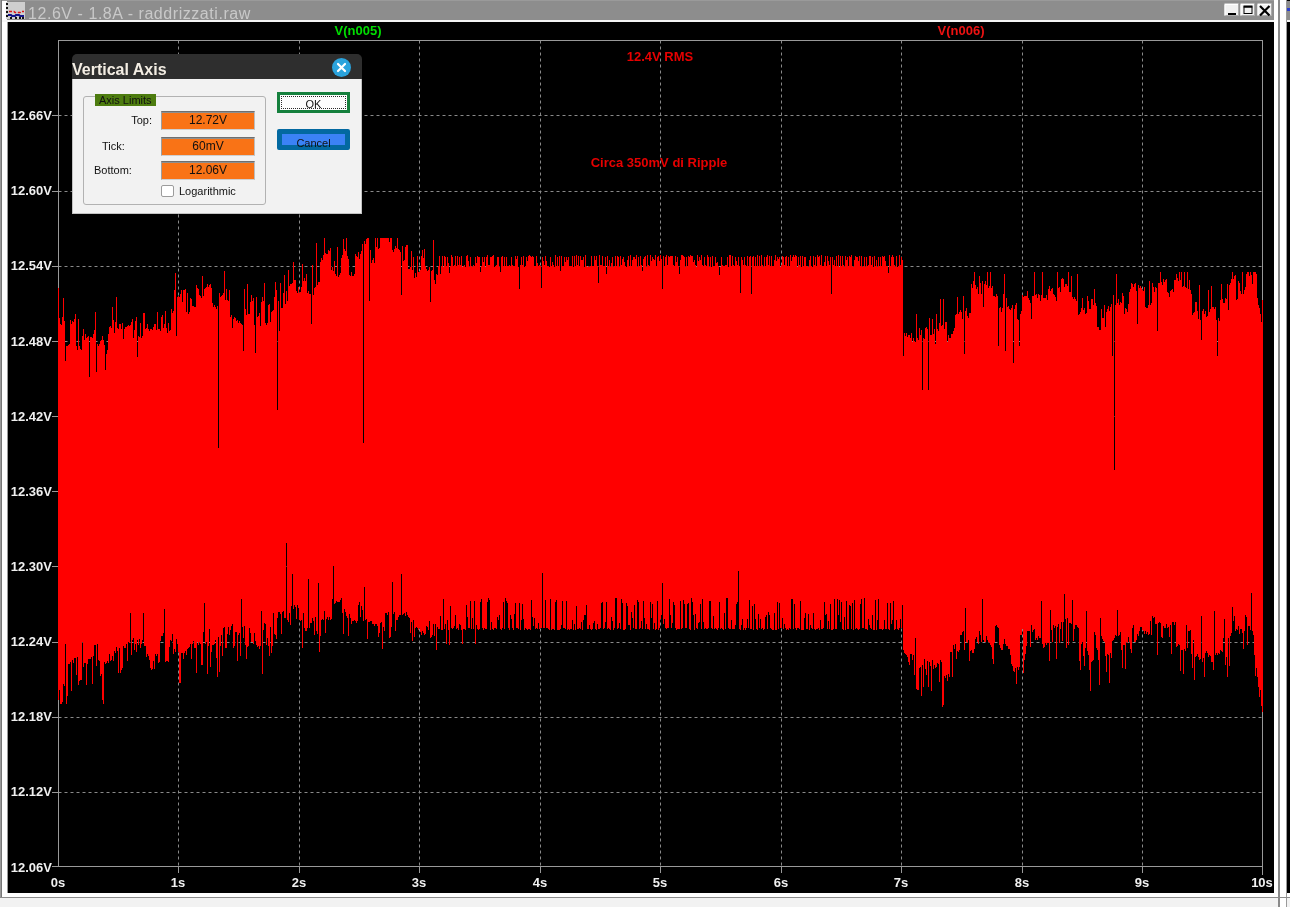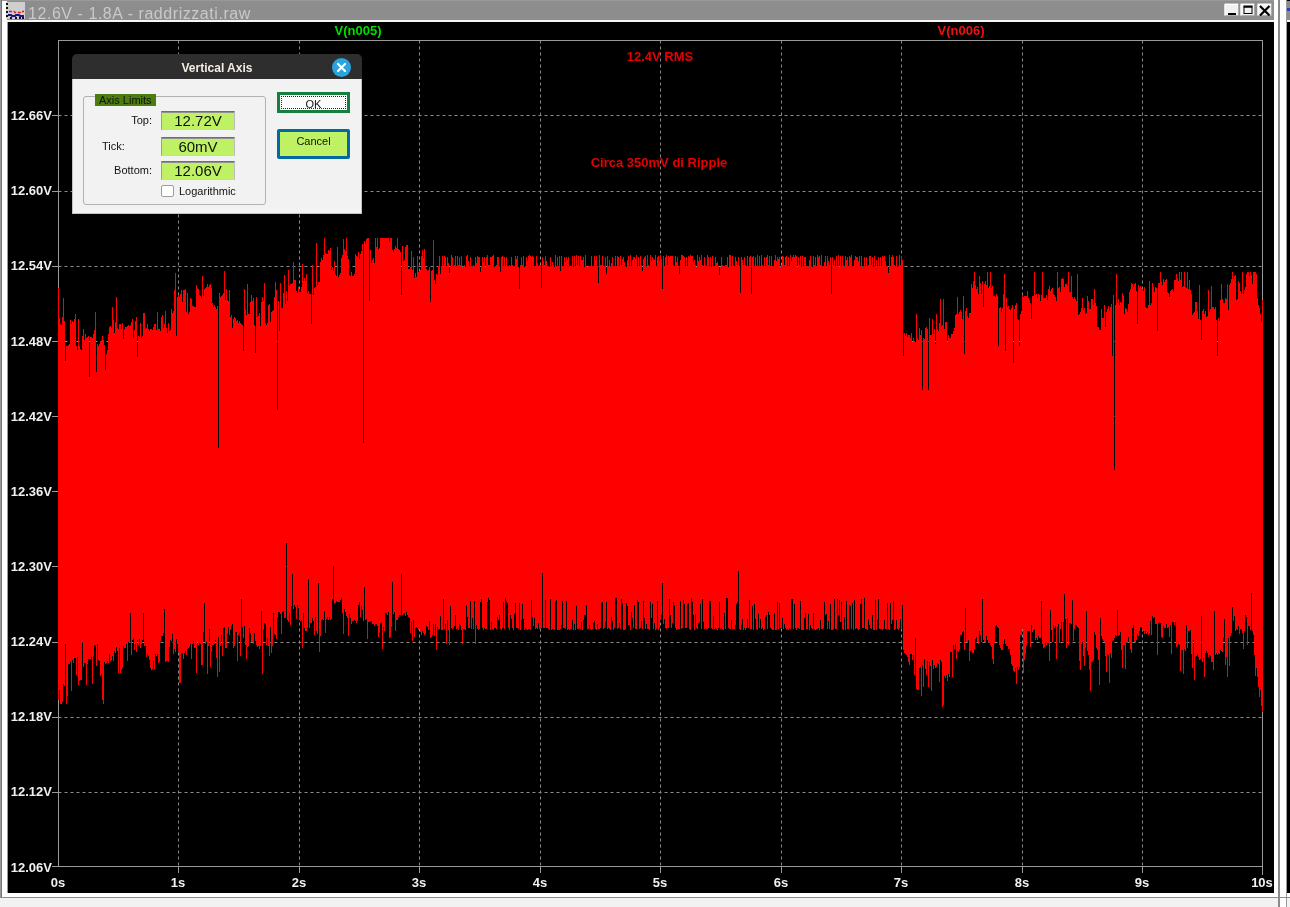--- a/index.html
+++ b/index.html
@@ -1,15 +1,15 @@
 <!DOCTYPE html>
 <html><head><meta charset="utf-8"><style>
 html,body{margin:0;padding:0;width:1290px;height:907px;background:#f2f2f2;font-family:"Liberation Sans",sans-serif;overflow:hidden}
 .ax{font-family:"Liberation Sans",sans-serif}
-.fld{position:absolute;width:74px;height:19px;background:#bef264;text-align:center;line-height:17px;font-size:15px;box-sizing:border-box;border:1px solid;border-color:#6f6f6f #bdbdbd #cfcfcf #9d9d9d;box-shadow:inset 0 1px 0 #909090}
+.fld{position:absolute;width:94px;height:19px;background:#f97316;text-align:center;line-height:17px;font-size:12px;box-sizing:border-box;border:1px solid;border-color:#6f6f6f #bdbdbd #cfcfcf #9d9d9d;box-shadow:inset 0 1px 0 #909090}
 </style></head>
 <body>
 <div style="position:absolute;left:0;top:0;width:1280px;height:898px;background:#000"></div>
 <div style="position:absolute;left:0;top:0;width:1290px;height:1px;background:#9a9a9a"></div>
 <div style="position:absolute;left:0;top:0;width:1px;height:898px;background:#9a9a9a"></div>
 <div style="position:absolute;left:1px;top:0;width:1px;height:898px;background:#777777"></div>
 <div style="position:absolute;left:2px;top:1px;width:5px;height:896px;background:#ffffff"></div>
 <div style="position:absolute;left:7px;top:21px;width:1px;height:872px;background:#9a9a9a"></div>
 <div style="position:absolute;left:7px;top:1px;width:1267px;height:19px;background:#8d8d8d"></div>
 <svg width="19" height="17" viewBox="0 0 19 17" style="position:absolute;left:6px;top:2px">
@@ -128,36 +128,36 @@
         <text x="1262" y="887" text-anchor="middle" class="ax">10s</text>
       </g>
 <text x="358" y="35" text-anchor="middle" fill="#00dd00">V(n005)</text>
 <text x="961" y="35" text-anchor="middle" fill="#ed1212">V(n006)</text>
 <text x="660" y="61" text-anchor="middle" fill="#e60000">12.4V RMS</text>
 <text x="659" y="167" text-anchor="middle" fill="#e60000">Circa 350mV di Ripple</text>
 </g>
 </svg>
 <div style="position:absolute;left:72px;top:54px;width:290px;height:160px;font-size:11px;color:#111">
 <div style="position:absolute;left:0;top:0;width:290px;height:25px;background:#2e2e2e;border-radius:5px 5px 0 0">
-<div style="position:absolute;left:0;top:7px;width:100%;text-align:center;font-weight:bold;font-size:12px;color:#f3ede3">Vertical Axis</div>
+<div style="position:absolute;left:0;top:7px;width:100%;text-align:left;font-weight:bold;font-size:16px;color:#f3ede3">Vertical Axis</div>
 <svg width="19" height="19" viewBox="0 0 19 19" style="position:absolute;left:260px;top:4px">
         <circle cx="9.5" cy="9.5" r="9.5" fill="#2ba3dc"></circle>
         <path d="M6 6 L13 13 M13 6 L6 13" stroke="#fff" stroke-width="2.2" stroke-linecap="round"></path>
       </svg>
 </div>
 <div style="position:absolute;left:0;top:25px;width:290px;height:135px;background:#f2f2f2;border:1px solid #c2c2c2;border-top:none;box-sizing:border-box"></div>
 <div style="position:absolute;left:11px;top:42px;width:181px;height:107px;border:1px solid #b2b2b2;border-radius:3px"></div>
 <div style="position:absolute;left:23px;top:40px;background:#4d7c0f;padding:0 4px">Axis Limits</div>
 <div style="position:absolute;left:30px;top:60px;width:50px;text-align:right">Top:</div>
 <div class="fld" style="left:89px;top:57px">12.72V</div>
 <div style="position:absolute;left:30px;top:86px;width:50px;text-align:left">Tick:</div>
 <div class="fld" style="left:89px;top:83px">60mV</div>
-<div style="position:absolute;left:22px;top:110px;width:58px;text-align:right">Bottom:</div>
+<div style="position:absolute;left:22px;top:110px;width:58px;text-align:left">Bottom:</div>
 <div class="fld" style="left:89px;top:107px">12.06V</div>
 <div style="position:absolute;left:89px;top:131px;width:13px;height:12px;background:#fff;border:1px solid #9c9c9c;border-radius:2px;box-sizing:border-box"></div>
 <div style="position:absolute;left:107px;top:131px">Logarithmic</div>
 <div style="position:absolute;left:205px;top:38px;width:73px;height:21px;background:#fdfdfd;border:3px solid #15803d;box-sizing:border-box">
 <div style="position:absolute;left:1px;top:1px;right:1px;bottom:1px;border:1px dotted #2a2a2a"></div>
 <div style="position:absolute;left:0;top:0;width:100%;height:19px;line-height:19px;text-align:center">OK</div>
 </div>
-<div style="position:absolute;left:205px;top:75px;width:73px;height:30px;background:#bef264;border:3px solid #0369a1;border-radius:2px;box-sizing:border-box">
+<div style="position:absolute;left:205px;top:75px;width:73px;height:21px;background:#3b82f6;border:5px solid #0369a1;border-radius:2px;box-sizing:border-box">
 <div style="position:absolute;left:0;top:0;width:100%;height:19px;line-height:19px;text-align:center">Cancel</div>
 </div>
 </div>
 </body></html>

